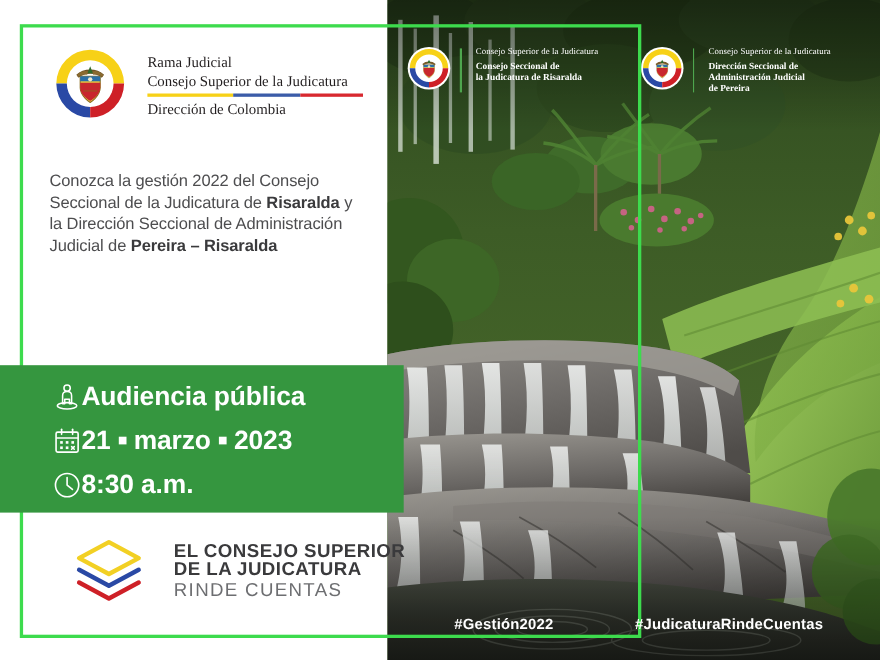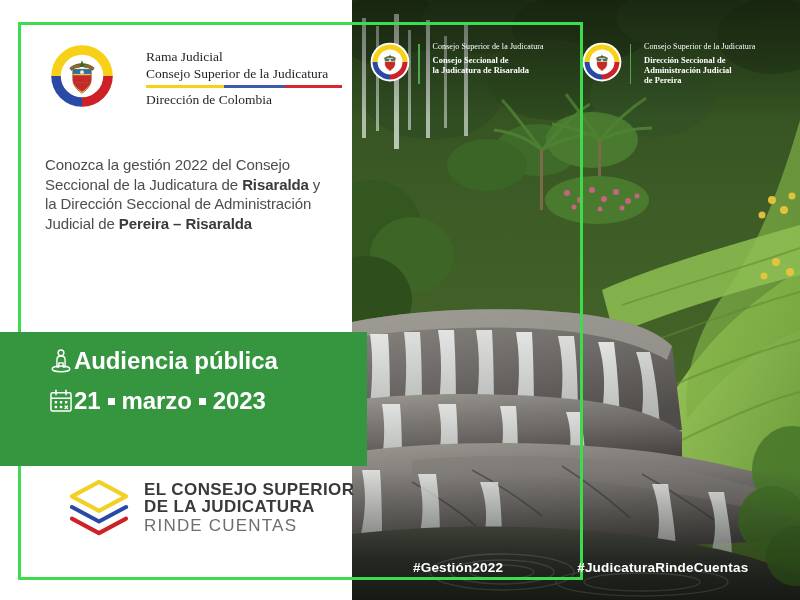--- a/index.html
+++ b/index.html
@@ -43,21 +43,21 @@
 
   
   .left-panel{
     position:absolute;left:0;top:0;width:352px;height:600px;
     background:#ffffff;z-index:2;
   }
 
   
   .rama{
     position:absolute;left:48px;top:42px;
-    display:flex;align-items:flex-start;gap:30px;
+    display:flex;align-items:flex-start;gap:18px;
     z-index:7;
   }
   .shield{width:68px;height:68px;flex:none;}
   .rama-txt{padding-top:6px;}
   .rama-l1,.rama-l2{
     font-family:"Liberation Serif", serif;
     font-size:13.5px;color:#231f20;line-height:1.26;
     white-space:nowrap;
   }
   .tricolor{
@@ -101,22 +101,22 @@
   .ev1{top:16px;}
   .ev2{top:56px;text-align:right;}
   .ev3{top:96px;}
   .sep{
     display:inline-block;width:7px;height:7px;background:#fff;
     vertical-align:middle;margin:0 7px 3px 7px;
   }
 
   
   .rc-logo{
-    position:absolute;left:68px;top:478px;
-    display:flex;align-items:center;gap:14px;z-index:7;
+    position:absolute;left:68px;top:489px;
+    display:flex;align-items:center;gap:28px;z-index:7;
   }
   .rc-mark{width:62px;height:58px;flex:none;}
   .rc-text{line-height:1.0;}
   .rc-l1,.rc-l2{
     font-size:17px;font-weight:700;color:#3a3a3c;
     letter-spacing:0.4px;
   }
   .rc-l2{margin-top:0;}
   .rc-l3{
     font-size:17px;font-weight:400;color:#6d6e71;
@@ -475,20 +475,27 @@
           <rect x="12.7" y="19.2" width="2.6" height="2.6"></rect>
         </g>
         <g stroke="#fff" stroke-width="1.5" stroke-linecap="round">
           <line x1="18.4" y1="19.4" x2="21" y2="22"></line>
           <line x1="21" y1="19.4" x2="18.4" y2="22"></line>
         </g>
       </svg>
       <div class="txt"><span>21</span><i class="sep"></i><span>marzo</span><i class="sep"></i><span>2023</span></div>
     </div>
 
+    <div class="ev-row ev3">
+      <svg class="ico" viewBox="0 0 28 28">
+        <circle cx="14" cy="14" r="11.4" fill="none" stroke="#fff" stroke-width="1.6"></circle>
+        <path d="M14 6.6 L14 14 L19.2 18.2" fill="none" stroke="#fff" stroke-width="1.6" stroke-linecap="round" stroke-linejoin="round"></path>
+      </svg>
+      <div class="txt">8:30 a.m.</div>
+    </div>
   </div>
 
   <div class="rc-logo">
     <svg class="rc-mark" viewBox="0 0 64 60">
       <path d="M32 4 L60 19 L32 34 L4 19 Z" fill="none" stroke="#f2d024" stroke-width="4.2" stroke-linejoin="round"></path>
       <path d="M4 30 L32 45 L60 30" fill="none" stroke="#2a49a5" stroke-width="4.2" stroke-linejoin="round" stroke-linecap="round"></path>
       <path d="M4 42 L32 57 L60 42" fill="none" stroke="#ce2027" stroke-width="4.2" stroke-linejoin="round" stroke-linecap="round"></path>
     </svg>
     <div class="rc-text">
       <div class="rc-l1">EL CONSEJO SUPERIOR</div>

